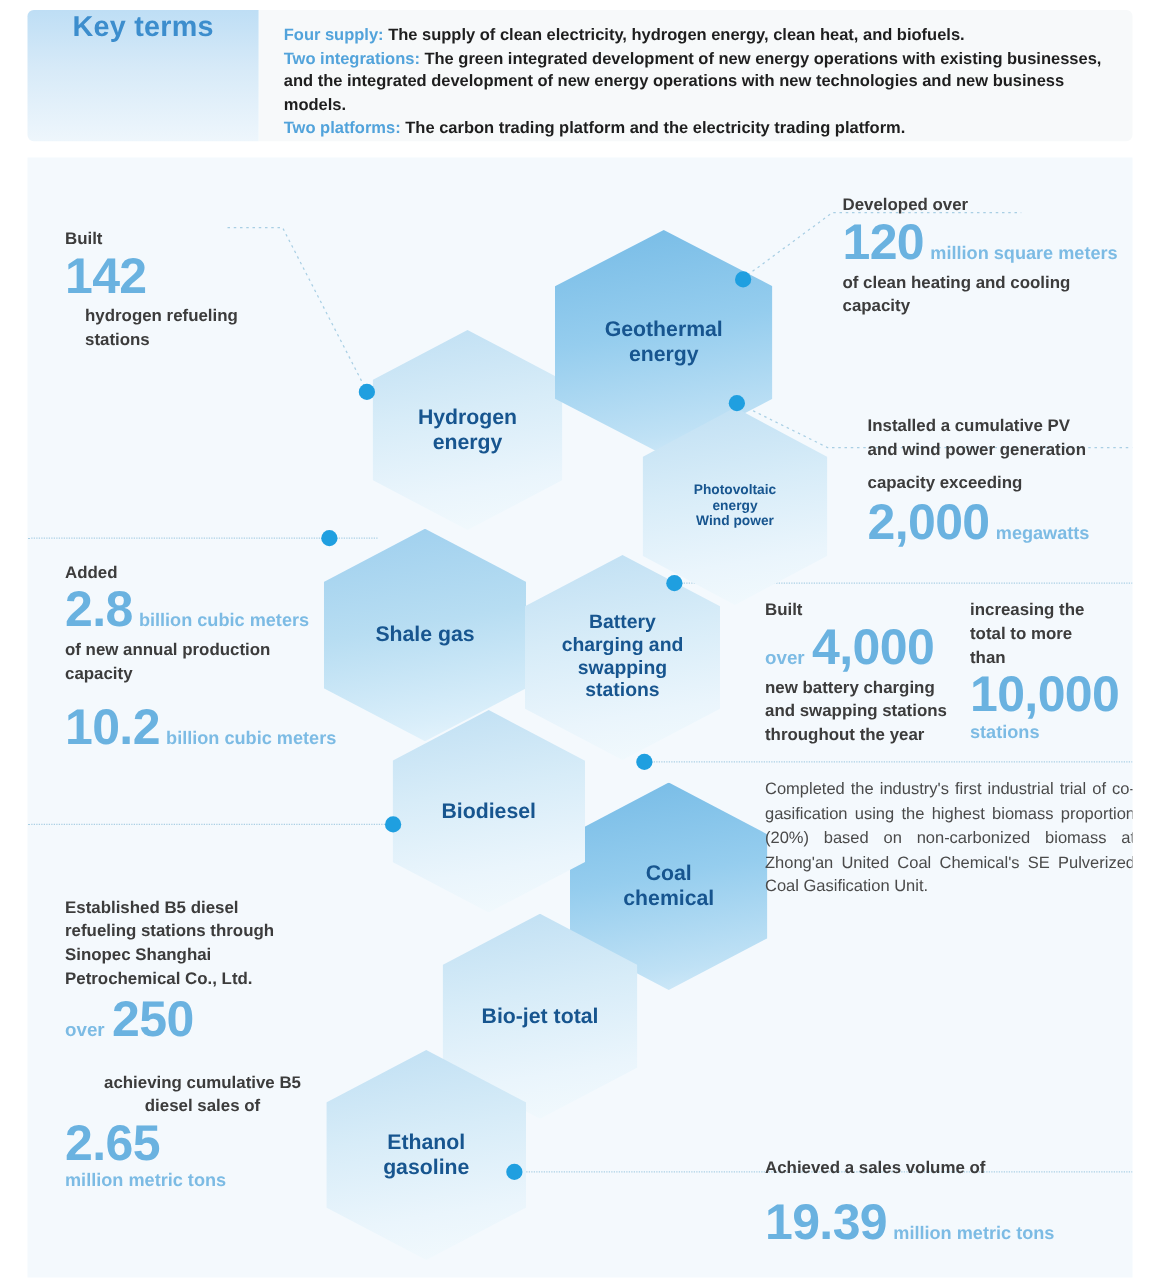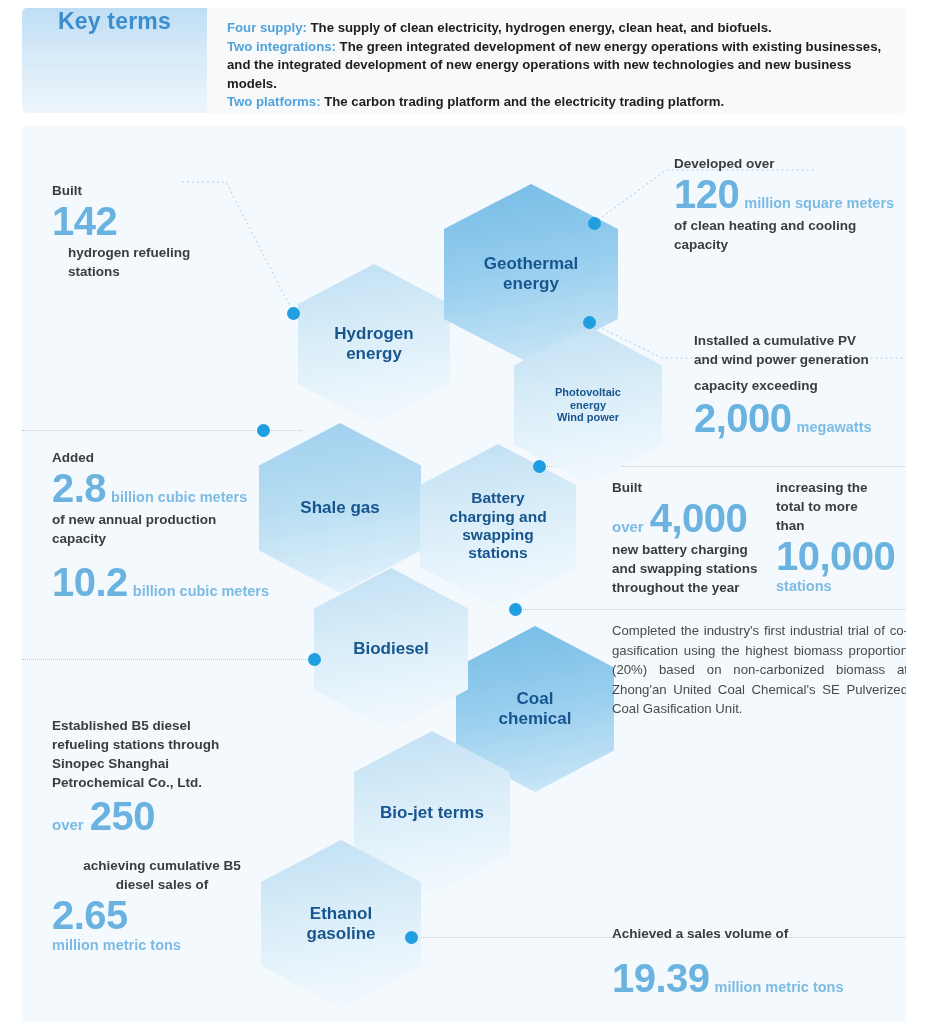--- a/index.html
+++ b/index.html
@@ -153,21 +153,21 @@
 stations</div>
     </div>
     <div class="hex hex-dk hex-coal">
       <div class="hex-label" style="white-space:pre-line;">Coal
 chemical</div>
     </div>
     <div class="hex hex-lt hex-biodiesel">
       <div class="hex-label" style="white-space:pre-line;">Biodiesel</div>
     </div>
     <div class="hex hex-lt hex-biojet">
-      <div class="hex-label" style="white-space:pre-line;">Bio-jet terms</div>
+      <div class="hex-label" style="white-space:pre-line;">Bio-jet total</div>
     </div>
     <div class="hex hex-lt hex-ethanol">
       <div class="hex-label" style="white-space:pre-line;">Ethanol
 gasoline</div>
     </div>
 
     <div class="dot" style="left:265px; top:181px;"></div>
     <div class="dot" style="left:566px; top:91px;"></div>
     <div class="dot" style="left:561px; top:190px;"></div>
     <div class="dot" style="left:235px; top:298px;"></div>

